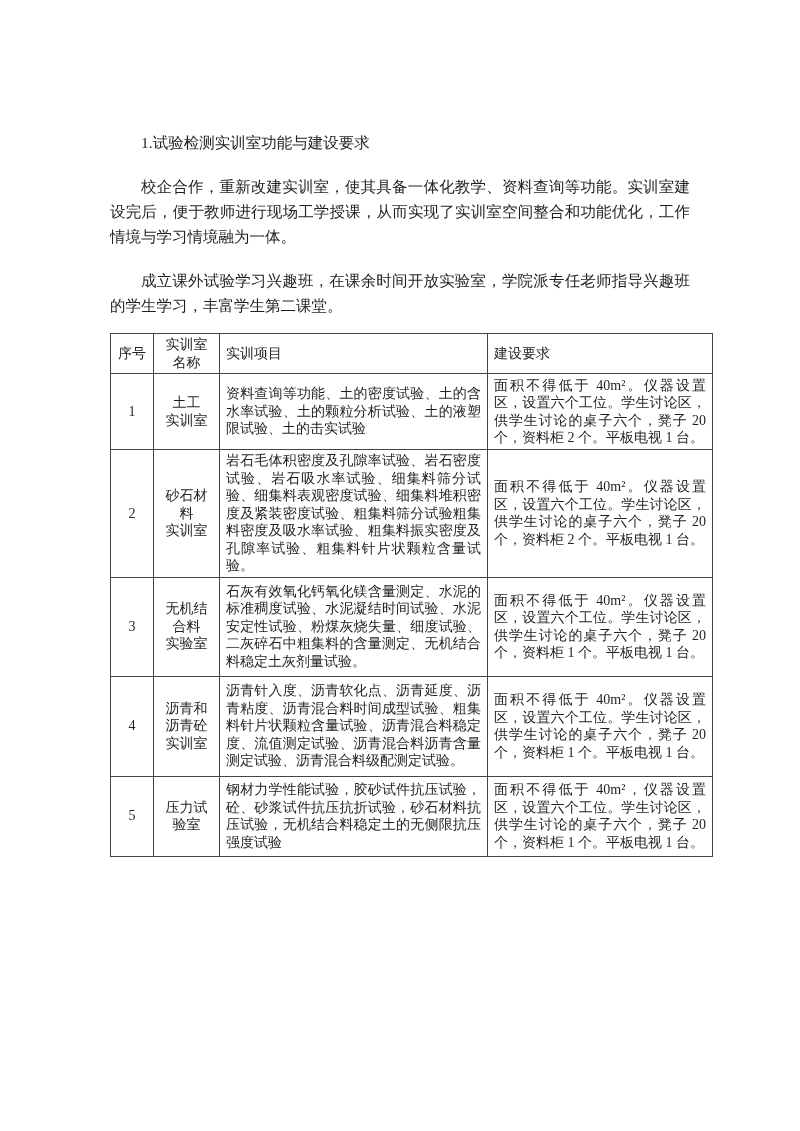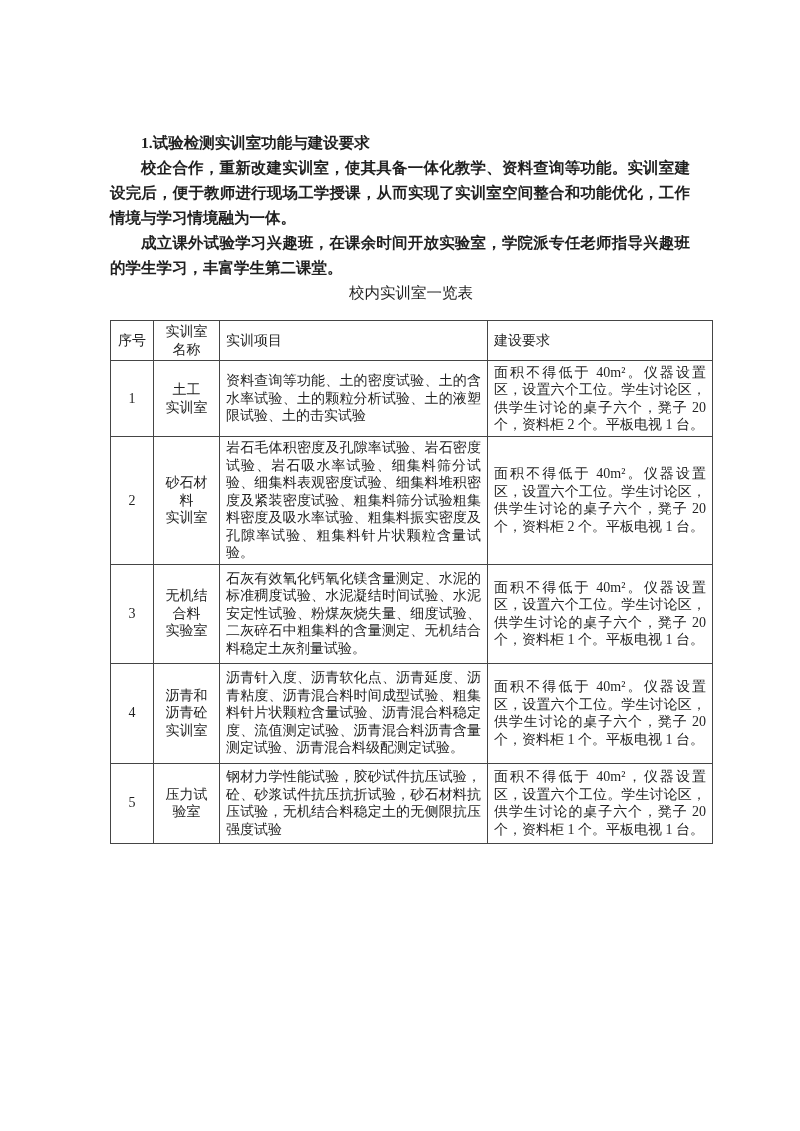--- a/index.html
+++ b/index.html
@@ -16,25 +16,25 @@
     position: absolute;
     top: 130px;
     left: 110px;
     width: 602px;
   }
   .heading, p.body-para {
     font-size: 15.5px;
     line-height: 25px;
     margin: 0;
     text-indent: 2em;
-    font-weight: bold;
   }
   p.body-para {
     text-align: justify;
     padding-right: 22px;
+    margin-top: 19px;
   }
   .caption {
     font-size: 15.5px;
     line-height: 25px;
     text-align: center;
     margin: 0;
   }
   table.room-table {
     width: 602px;
     border-collapse: collapse;
@@ -63,21 +63,20 @@
 <body>
 
 <div class="page">
   <div class="content">
 
     <div class="heading">1.试验检测实训室功能与建设要求</div>
 
     <p class="body-para">校企合作，重新改建实训室，使其具备一体化教学、资料查询等功能。实训室建设完后，便于教师进行现场工学授课，从而实现了实训室空间整合和功能优化，工作情境与学习情境融为一体。</p>
     <p class="body-para">成立课外试验学习兴趣班，在课余时间开放实验室，学院派专任老师指导兴趣班的学生学习，丰富学生第二课堂。</p>
 
-    <div class="caption">校内实训室一览表</div>
 
     <table class="room-table">
       <colgroup>
         <col style="width:43px">
         <col style="width:66px">
         <col style="width:268px">
         <col style="width:225px">
       </colgroup>
       <tbody>
         <tr class="hrow">

